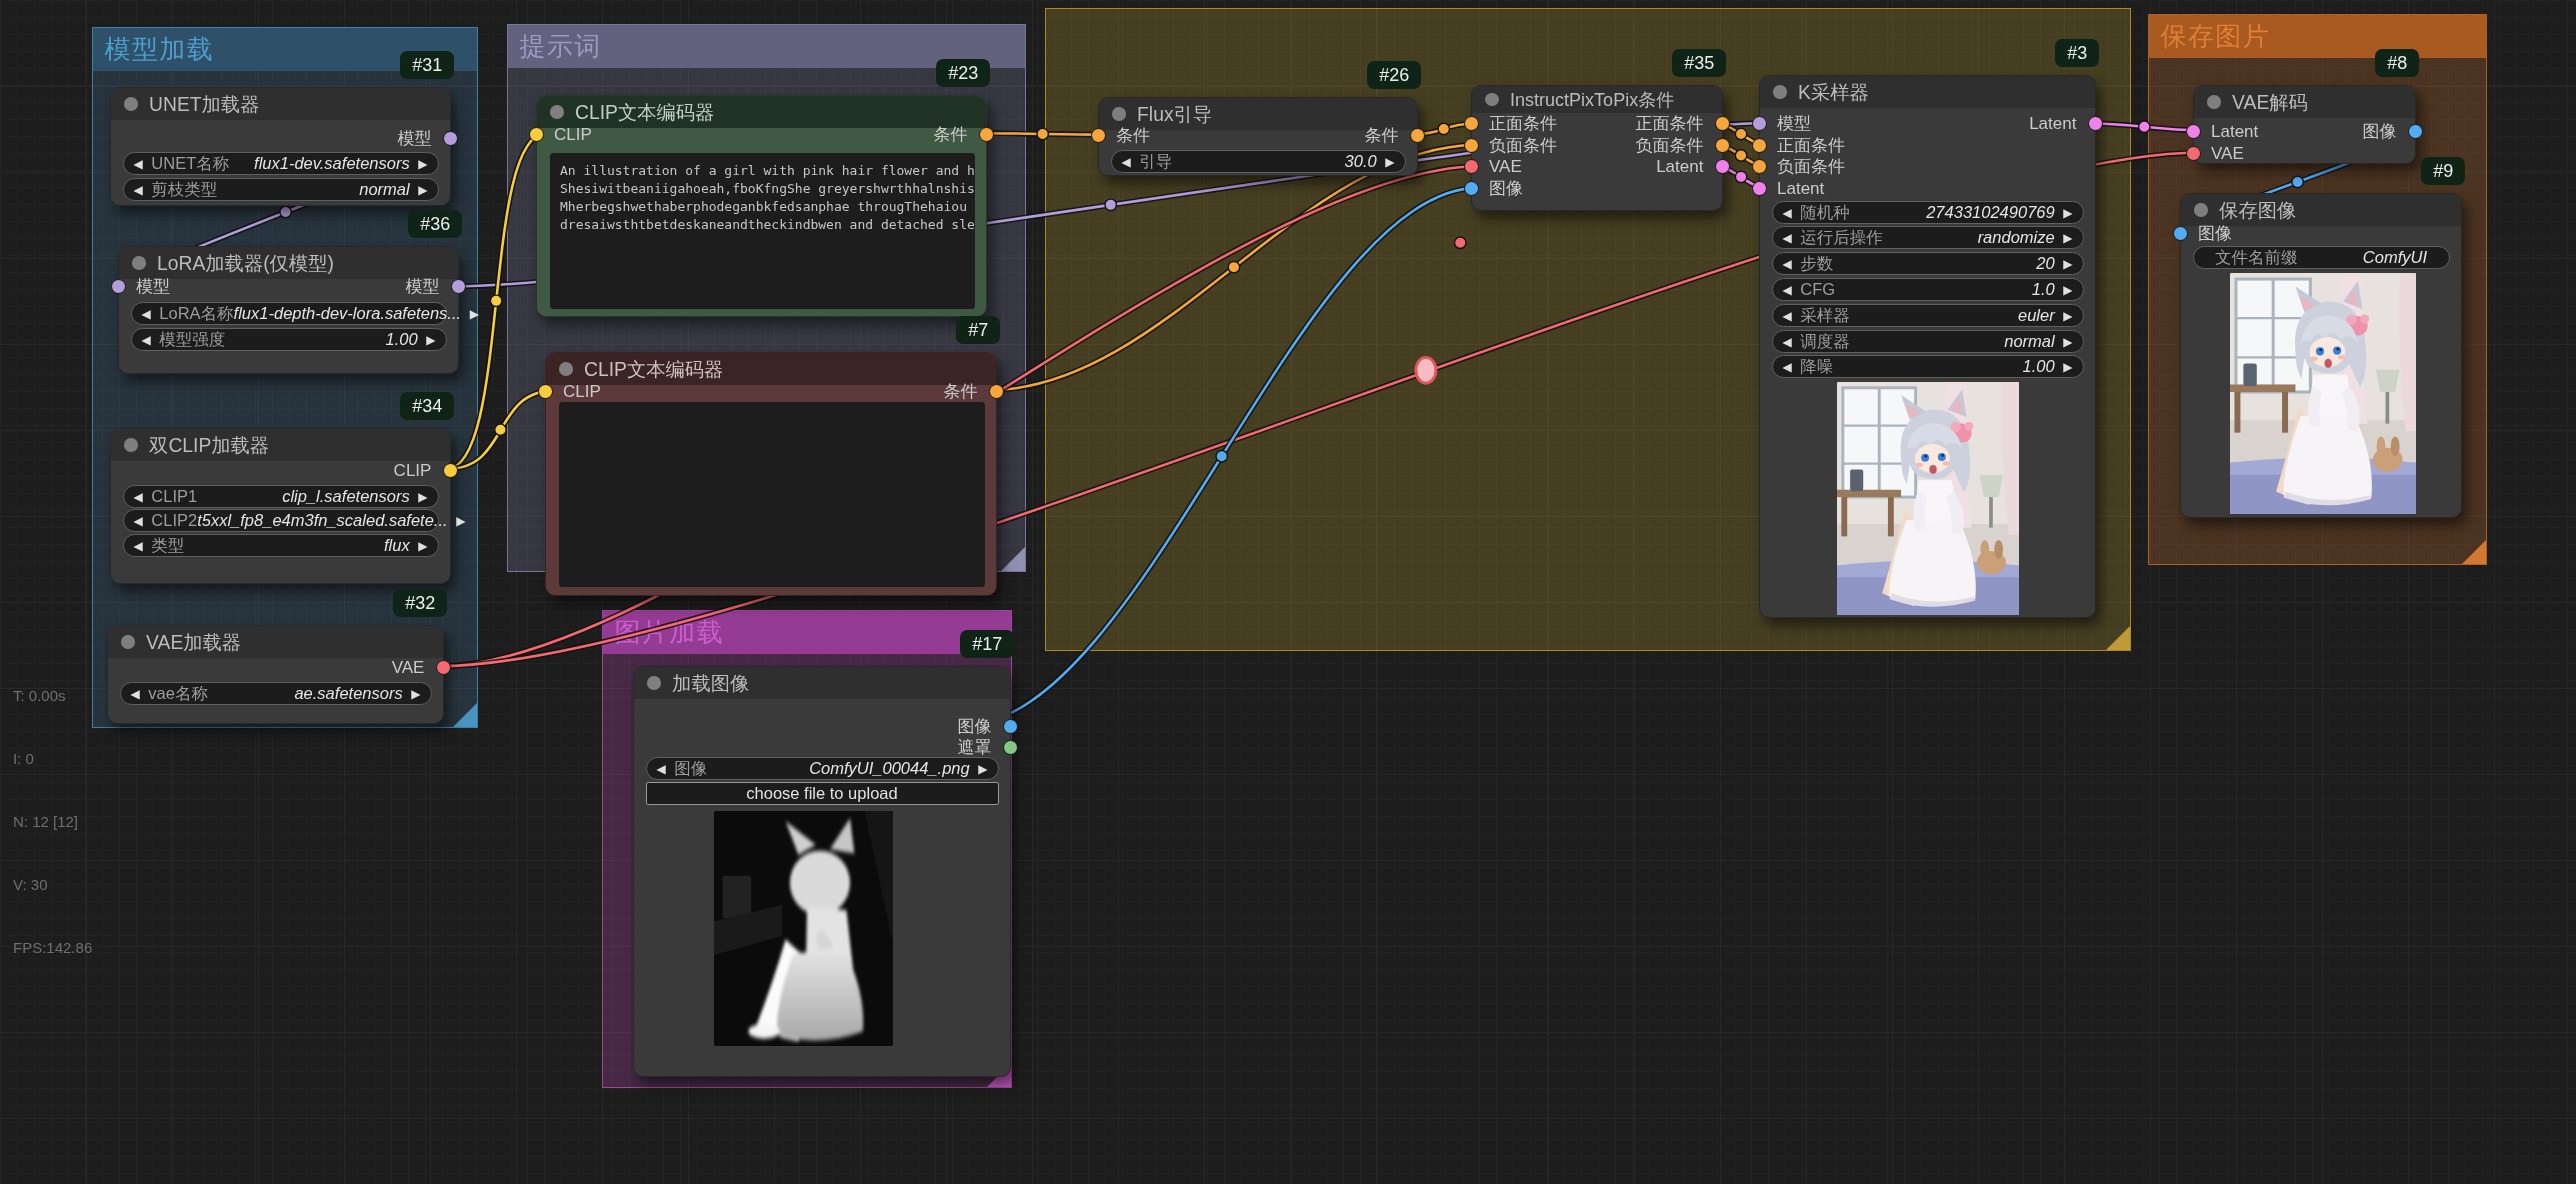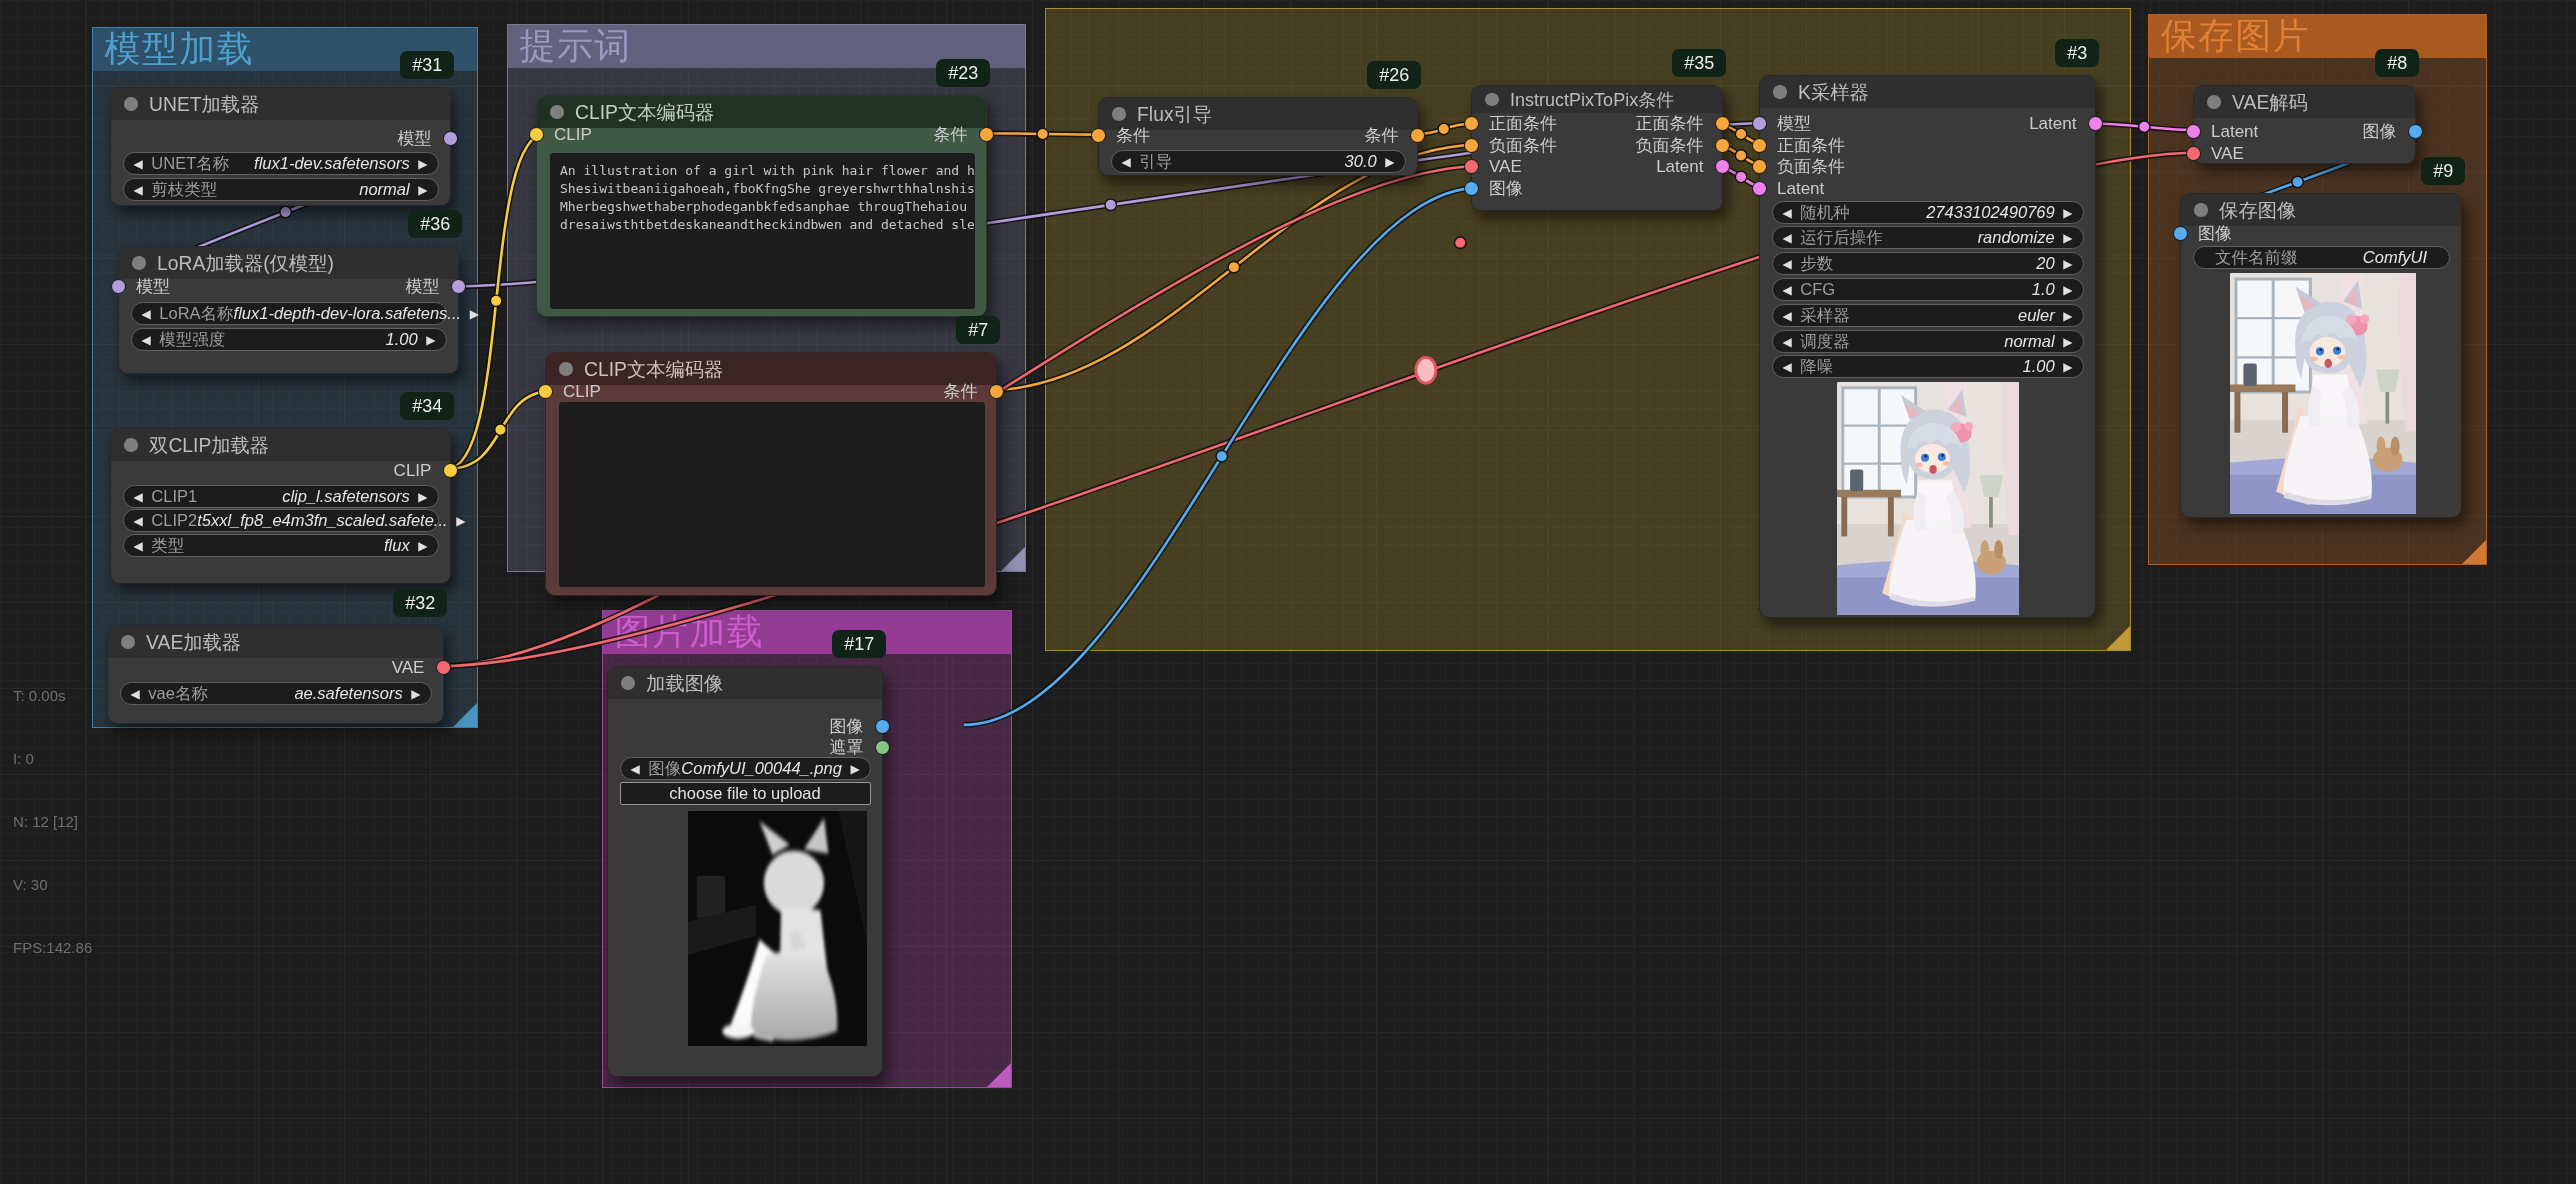--- a/index.html
+++ b/index.html
@@ -10,21 +10,21 @@
     background-image:
       linear-gradient(#232323 0.7px, transparent 0.7px),
       linear-gradient(90deg,#232323 0.7px, transparent 0.7px),
       linear-gradient(#282828 1.4px, transparent 1.4px),
       linear-gradient(90deg,#282828 1.4px, transparent 1.4px);
     background-size:17px 17px,17px 17px,86px 86px,86px 86px;
   }
   
   .group{position:absolute;border:1.4px solid var(--gc);background:var(--gb);box-sizing:border-box;z-index:1;}
   .gheader{height:43px;background:var(--gh);display:flex;align-items:center;padding:0 11.5px;
-           font-size:36px;color:var(--gt);letter-spacing:1.4px;}
+           font-size:26px;color:var(--gt);letter-spacing:1.4px;}
   .gtri{position:absolute;right:0;bottom:0;width:0;height:0;
         border-left:24px solid transparent;border-bottom:24px solid var(--gt);opacity:.9;}
   
   .wires{position:absolute;left:0;top:0;z-index:5;pointer-events:none;}
   .wu{fill:none;stroke:#101010;stroke-width:8;opacity:.85;}
   .w{fill:none;stroke-width:3.6;}
   .s-model{stroke:#b39ddb}.s-clip{stroke:#f7cd3f}.s-cond{stroke:#f7a63b}
   .s-vae{stroke:#f4696f}.s-latent{stroke:#ef82ea}.s-image{stroke:#55abf0}
   .ld{stroke:#141414;stroke-width:2;}
   .f-model{fill:#b39ddb}.f-clip{fill:#f7cd3f}.f-cond{fill:#f7a63b}
@@ -538,21 +538,21 @@
     </div>
     <div class="widget noarrow" style="top:52px">
       <span class="wlabel">文件名前缀</span>
       <span class="wvalue">ComfyUI</span>
     </div>
     <svg class="pimg" style="left:49px;top:79px" width="186" height="241" viewBox="0 0 250 320" preserveAspectRatio="none">
         <use href="#scene-color"></use>
       </svg>
   </div>
 
-  <div class="node" style="left:607px;top:666px;width:276px;height:411px;">
+  <div class="node" style="left:633px;top:666px;width:378px;height:411px;">
     <div class="badge">#17</div>
     <div class="ntitle">
         <span class="ndot"></span>
         <span>加载图像</span>
       </div>
     <div class="slot" style="top:49px">
       <span class="slabel-out">图像</span>
         <span class="sdot out" style="background:#55abf0"></span>
     </div>
     <div class="slot" style="top:70px">

